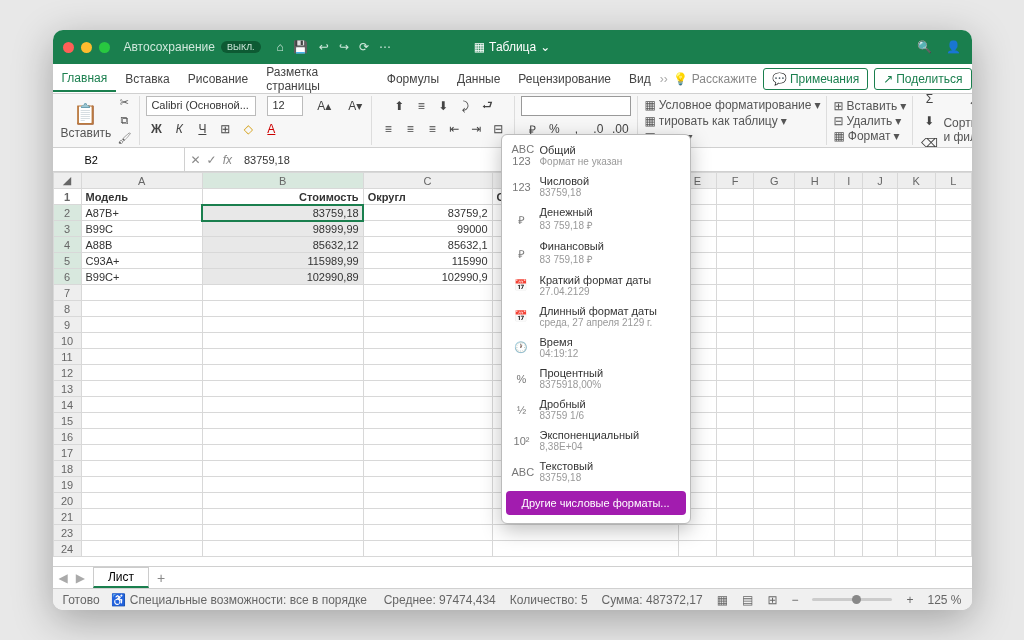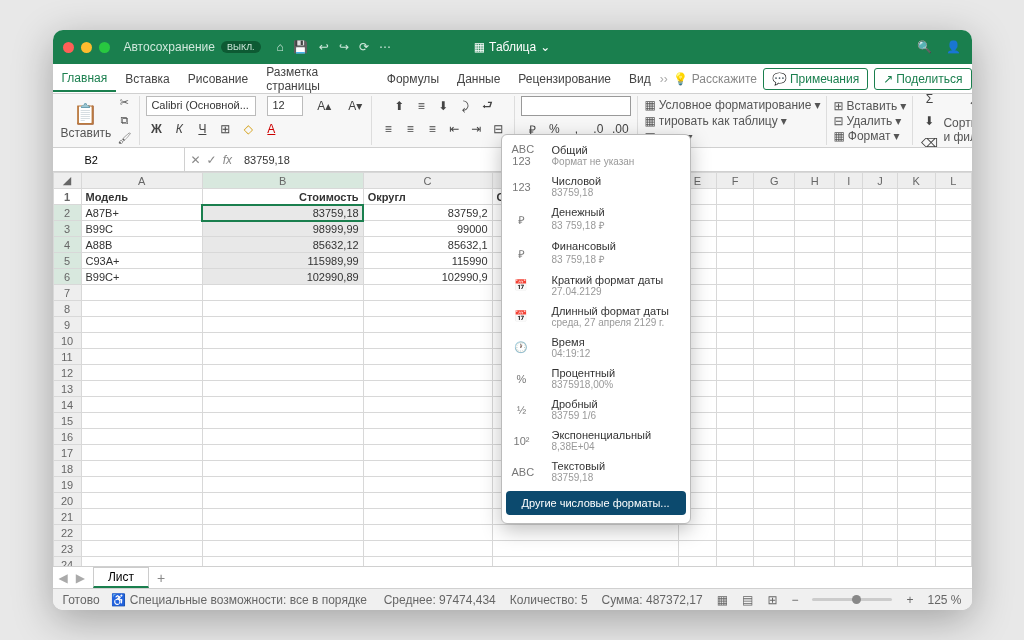--- a/index.html
+++ b/index.html
@@ -44,26 +44,26 @@
 table{border-collapse:collapse;width:100%;}
 th,td{border:1px solid #d8d8d8;height:16px;font-size:11px;padding:0 4px;text-align:left;color:#333;}
 th{background:#eee;text-align:center;font-weight:normal;color:#666;}
 th.rh{width:28px;background:#eee;}
 td.rh{background:#eee;text-align:center;color:#666;width:28px;}
 .hdr td{font-weight:bold;background:#fff;}
 .sel{background:#e8e8e8;}
 .selbox{outline:2px solid #1a7f4e;outline-offset:-1px;}
 .num{text-align:right;margin-top:40px;}
 .dropdown{position:absolute;left:448px;top:104px;width:190px;background:#fff;border:1px solid #bbb;border-radius:6px;box-shadow:0 6px 20px rgba(0,0,0,0.25);z-index:100;padding:4px 0;}
-.ditem{display:flex;align-items:center;padding:4px 10px;gap:20px;cursor:pointer;}
+.ditem{display:flex;align-items:center;padding:4px 10px;gap:8px;cursor:pointer;}
 .dicon{width:20px;font-size:11px;color:#777;text-align:center;}
 .dtxt{display:flex;flex-direction:column;}
 .dlbl{font-size:11px;color:#333;}
 .dsub{font-size:10px;color:#999;}
-.dmore{background:#0c4a6e;color:#fff;text-align:center;padding:6px;margin:4px;border-radius:4px;font-size:11px;cursor:pointer;}
+.dmore{background:#a21caf;color:#fff;text-align:center;padding:6px;margin:4px;border-radius:4px;font-size:11px;cursor:pointer;}
 .sheets{height:22px;border-top:1px solid #d0d0d0;display:flex;align-items:center;padding:0 6px;gap:8px;font-size:11px;}
 .sheets .nav{color:#aaa;}
 .stab{border:1px solid #ccc;border-bottom:2px solid #1a7f4e;padding:2px 14px;background:#fff;}
 .plus{color:#888;font-size:14px;}
 .status{height:22px;background:#f0f0f0;border-top:1px solid #d0d0d0;display:flex;align-items:center;padding:0 10px;font-size:10px;color:#666;gap:12px;}
 .status .r{margin-left:auto;display:flex;gap:14px;align-items:center;}
 .zoom{width:80px;height:3px;background:#ccc;position:relative;border-radius:2px;}
 .zthumb{width:9px;height:9px;background:#888;border-radius:50%;position:absolute;top:-3px;left:50%;}
 </style>
 </head>
@@ -555,35 +555,20 @@
             <td></td>
             <td></td>
             <td></td>
             <td></td>
             <td></td>
             <td></td>
             <td></td>
             <td></td>
           </tr>
    <tr>
-            <td class="rh">22</td>
-            <td></td>
-            <td></td>
-            <td></td>
-            <td></td>
-            <td></td>
-            <td></td>
-            <td></td>
-            <td></td>
-            <td></td>
-            <td></td>
-            <td></td>
-            <td></td>
-          </tr>
-   <tr>
             <td class="rh">23</td>
             <td></td>
             <td></td>
             <td></td>
             <td></td>
             <td></td>
             <td></td>
             <td></td>
             <td></td>
             <td></td>

